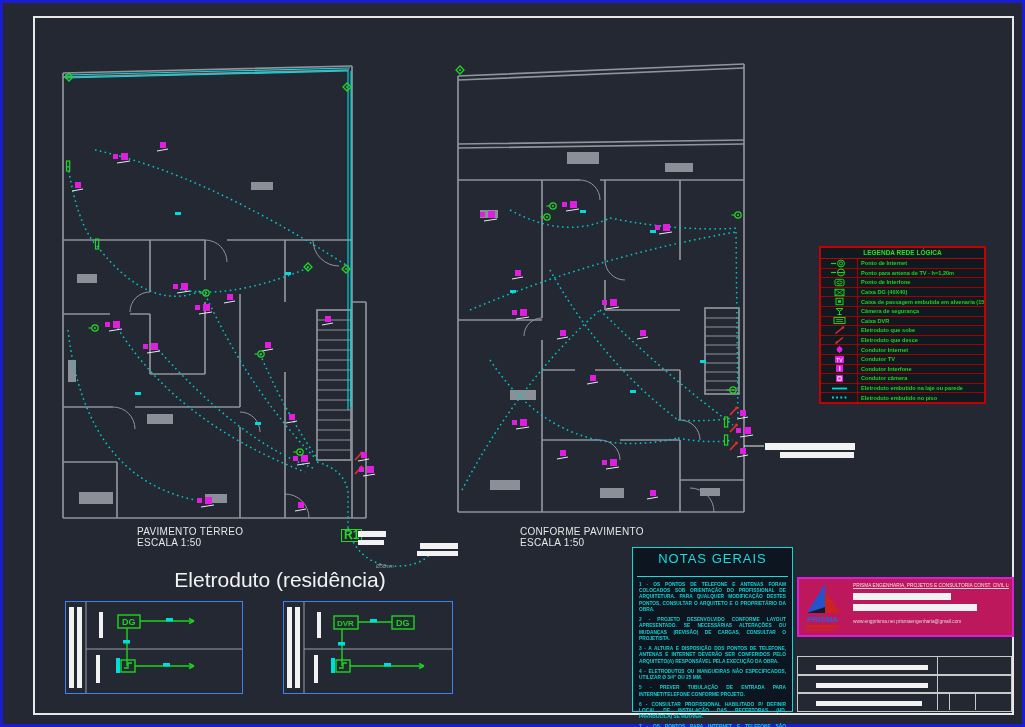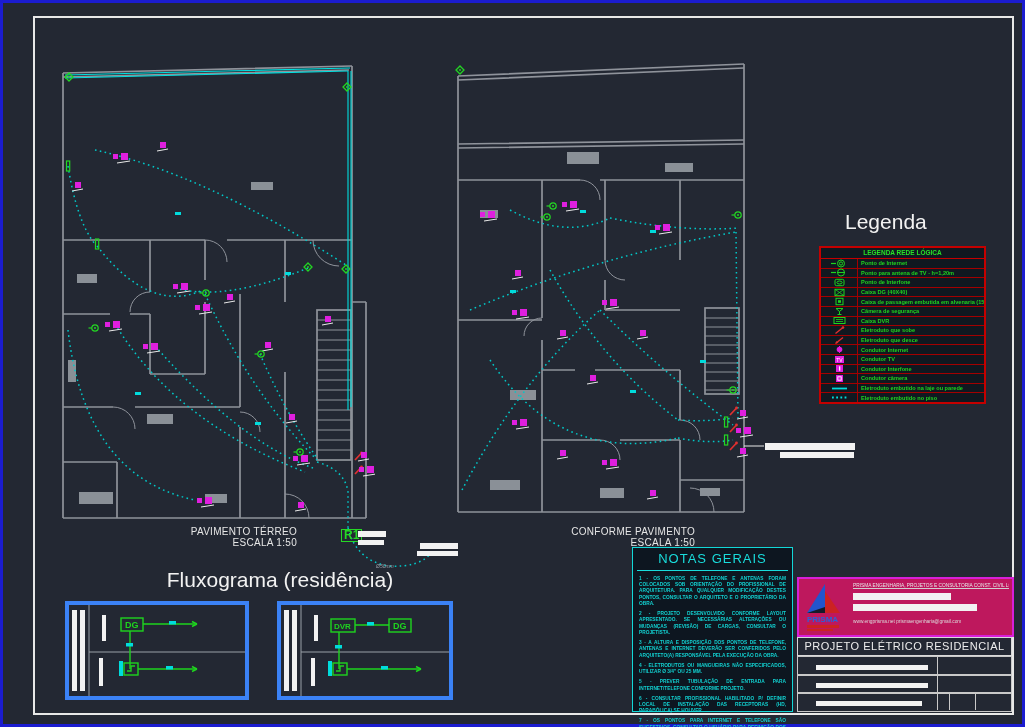--- a/index.html
+++ b/index.html
@@ -2,36 +2,36 @@
 <html><head>
 <meta charset="utf-8">
 <style>
   html,body{margin:0;padding:0;background:#14171f;}
   body{font-family:"Liberation Sans",sans-serif;}
   #canvas{position:relative;width:1025px;height:727px;background:#232833;overflow:hidden;}
   .abs{position:absolute;}
   #blue-border{left:0;top:0;width:1019px;height:721px;border:3px solid #1b1cd0;}
   #white-frame{left:33px;top:16px;width:977px;height:695px;border:2px solid #e8e8e8;}
   #page-title{left:300px;top:26px;width:260px;text-align:center;font-size:30px;color:#f2f2f2;letter-spacing:.5px;}
-  .plan-label{text-align:right;color:#e6e6e6;font-size:10px;line-height:11px;letter-spacing:.3px;}
+  .plan-label{text-align:left;color:#e6e6e6;font-size:10px;line-height:11px;letter-spacing:.3px;}
   #legend-heading{left:845px;top:210px;width:160px;font-size:21px;color:#f2f2f2;}
   
   #legend-table{left:819px;top:246px;width:163px;border:2px solid #c40000;background:#101820;}
   .lg-title{height:10px;line-height:10px;text-align:center;font-size:6.5px;font-weight:bold;color:#27e027;border-bottom:1px solid #c40000;}
   .lg-row{display:flex;height:8.6px;border-bottom:1px solid #a30000;align-items:center;}
   .lg-row:last-child{border-bottom:none;}
   .lg-ic{width:36px;flex:none;display:flex;justify-content:center;align-items:center;border-right:1px solid #a30000;height:100%;}
   .lg-ic svg{width:17px;height:9px;display:block;}
   .lg-lb{flex:1;font-size:5.6px;font-weight:bold;color:#1fd41f;padding-left:3px;white-space:nowrap;overflow:hidden;line-height:8px;}
   
   #flux-title{left:150px;top:568px;width:260px;text-align:center;font-size:21px;color:#f2f2f2;}
-  .flow-panel{border:4px solid #3b82f6;text-decoration:underline;}
+  .flow-panel{border:1px solid #3b82f6;text-decoration:underline;}
   
   #notes-box{left:632px;top:547px;width:159px;height:163px;border:1px solid #13d8d8;background:#0d1620;}
-  .notes-title{font-size:13px;color:#19dcdc;text-align:center;letter-spacing:1px;padding:3px 0 4px 0;border-bottom:1px solid #19dcdc;margin:0 4px;}
+  .notes-title{font-size:13px;color:#19dcdc;text-align:center;letter-spacing:1px;padding:3px 0 10px 0;border-bottom:1px solid #19dcdc;margin:0 4px;}
   #notes-list{padding:5px 6px 0 6px;}
   .note-item{font-size:4.8px;line-height:1.3;color:#12d0d0;font-weight:bold;margin-bottom:4px;text-align:justify;}
   
   #titleblock{left:797px;top:577px;width:215px;height:133px;}
   .tb-top{position:absolute;left:0;top:0;width:213px;height:56px;border:2px solid #d81fd8;background:#be185d;}
   .tb-company{position:absolute;left:54px;top:4px;right:3px;font-size:4.8px;color:#e8e8e8;border-bottom:1px solid #cfcfcf;white-space:nowrap;overflow:hidden;}
   .tb-bar1{position:absolute;left:54px;top:14px;width:98px;height:7px;background:#f2f2f2;}
   .tb-bar2{position:absolute;left:54px;top:25px;width:124px;height:7px;background:#f2f2f2;}
   .tb-contact{position:absolute;left:54px;top:40px;right:2px;font-size:4.8px;color:#dcdcdc;white-space:nowrap;overflow:hidden;}
   .tb-proj{position:absolute;left:0;top:60px;width:213px;height:17px;border:1px solid #d8d8d8;color:#ededed;font-size:11px;text-align:center;line-height:17px;letter-spacing:.5px;}
@@ -262,21 +262,20 @@
 
   <div class="abs" id="riser-label">R1</div>
   <div class="abs" id="pipe-note">Ø50mm</div>
   <div class="abs wbar" style="left:358px;top:531px;width:28px;height:6px"></div>
   <div class="abs wbar" style="left:358px;top:540px;width:26px;height:5px"></div>
   <div class="abs wbar" style="left:420px;top:543px;width:38px;height:6px"></div>
   <div class="abs wbar" style="left:417px;top:551px;width:41px;height:5px"></div>
   <div class="abs wbar" style="left:765px;top:443px;width:90px;height:7px"></div>
   <div class="abs wbar" style="left:780px;top:452px;width:74px;height:6px"></div>
 
-  <div class="abs" id="legend-heading">Legenda</div>
   <div class="abs" id="legend-table">
     <div class="lg-title">LEGENDA REDE LÓGICA</div>
     <div>
         <div class="lg-row">
           <span class="lg-ic">
             <svg viewBox="0 0 17 9">
               <path d="M0 4.5 H5" stroke="#1fd41f" stroke-width="1.2"></path>
               <circle cx="10" cy="4.5" r="3.5" fill="none" stroke="#1fd41f" stroke-width="1"></circle>
               <circle cx="10" cy="4.5" r="1.6" fill="none" stroke="#1fd41f" stroke-width="1"></circle>
             </svg>
@@ -404,21 +403,21 @@
           <span class="lg-ic">
             <svg viewBox="0 0 17 9">
               <path d="M1 4.5 H16" stroke="#00dcdc" stroke-width="1.8" stroke-dasharray="1.8 2.4"></path>
             </svg>
           </span>
           <span class="lg-lb">Eletroduto embutido no piso</span>
         </div>
       </div>
   </div>
 
-  <div class="abs" id="flux-title">Fluxograma (residência)</div>
+  <div class="abs" id="flux-title">Eletroduto (residência)</div>
   <div class="abs flow-panel" style="left:65px;top:601px;width:176px;height:91px">
     <svg width="176" height="91">
       <rect x="3" y="5" width="5" height="81" fill="#f2f2f2"></rect>
         <rect x="11" y="5" width="5" height="81" fill="#f2f2f2"></rect>
       <path d="M20 0 L20 91 M20 47 L176 47" stroke="#9aa0a8" stroke-width="1" fill="none"></path>
       <rect x="33" y="10" width="4" height="26" fill="#f2f2f2"></rect>
         <rect x="30" y="53" width="4" height="28" fill="#f2f2f2"></rect>
       <g stroke="#1ed41e" stroke-width="1.4" fill="none">
         <rect x="52" y="13" width="22" height="13"></rect>
         <path d="M74 19 L128 19 M61 26 L61 64 M69 64 L128 64"></path>
@@ -426,21 +425,21 @@
         <rect x="55" y="58" width="14" height="12"></rect>
         <path d="M58 66 L62 66 L62 61 L66 61"></path>
       </g>
       <rect x="50" y="56" width="4" height="15" fill="#00dcdc"></rect>
       <rect x="100" y="16" width="7" height="3.5" fill="#00dcdc"></rect>
       <rect x="57" y="38" width="7" height="3.5" fill="#00dcdc"></rect>
       <rect x="97" y="61" width="7" height="3.5" fill="#00dcdc"></rect>
       <text x="56" y="23" font-size="9" font-weight="bold" fill="#1ed41e">DG</text>
     </svg>
   </div>
-  <div class="abs flow-panel" style="left:277px;top:601px;width:168px;height:91px">
+  <div class="abs flow-panel" style="left:283px;top:601px;width:168px;height:91px">
     <svg width="168" height="91">
       <rect x="3" y="5" width="5" height="81" fill="#f2f2f2"></rect>
         <rect x="11" y="5" width="5" height="81" fill="#f2f2f2"></rect>
       <path d="M20 0 L20 91 M20 47 L168 47" stroke="#9aa0a8" stroke-width="1" fill="none"></path>
       <rect x="33" y="10" width="4" height="26" fill="#f2f2f2"></rect>
         <rect x="30" y="53" width="4" height="28" fill="#f2f2f2"></rect>
       <g stroke="#1ed41e" stroke-width="1.4" fill="none">
         <rect x="50" y="14" width="24" height="13"></rect>
         <rect x="108" y="14" width="22" height="13"></rect>
         <path d="M74 20 L108 20 M58 27 L58 64 M66 64 L140 64"></path>
@@ -478,21 +477,20 @@
         <polygon points="3,32 21,26 21,32" fill="#141c2a"></polygon>
         <text x="3" y="41" font-size="8" font-weight="bold" fill="#2b62d6">PRISMA</text>
         <rect x="3" y="44" width="32" height="3" fill="#cc2222"></rect>
         <rect x="3" y="48" width="26" height="2" fill="#cc2222"></rect>
       </svg>
       <div class="tb-company">PRISMA ENGENHARIA, PROJETOS E CONSULTORIA CONST. CIVIL Ltda.</div>
       <div class="tb-bar1"></div>
       <div class="tb-bar2"></div>
       <div class="tb-contact">www.engprisma.net    prismaengenharia@gmail.com</div>
     </div>
-    <div class="tb-proj">PROJETO ELÉTRICO RESIDENCIAL</div>
     <div class="tb-row" style="top:79px">
       <div class="abs wbar" style="left:18px;top:8px;width:112px;height:5px"></div>
     </div>
     <div class="tb-row" style="top:97px">
       <div class="abs wbar" style="left:18px;top:8px;width:112px;height:5px"></div>
     </div>
     <div class="tb-row" style="top:115px;height:18px">
       <div class="abs wbar" style="left:18px;top:8px;width:106px;height:5px"></div>
     </div>
     <div class="tb-vline" style="left:140px"></div>

